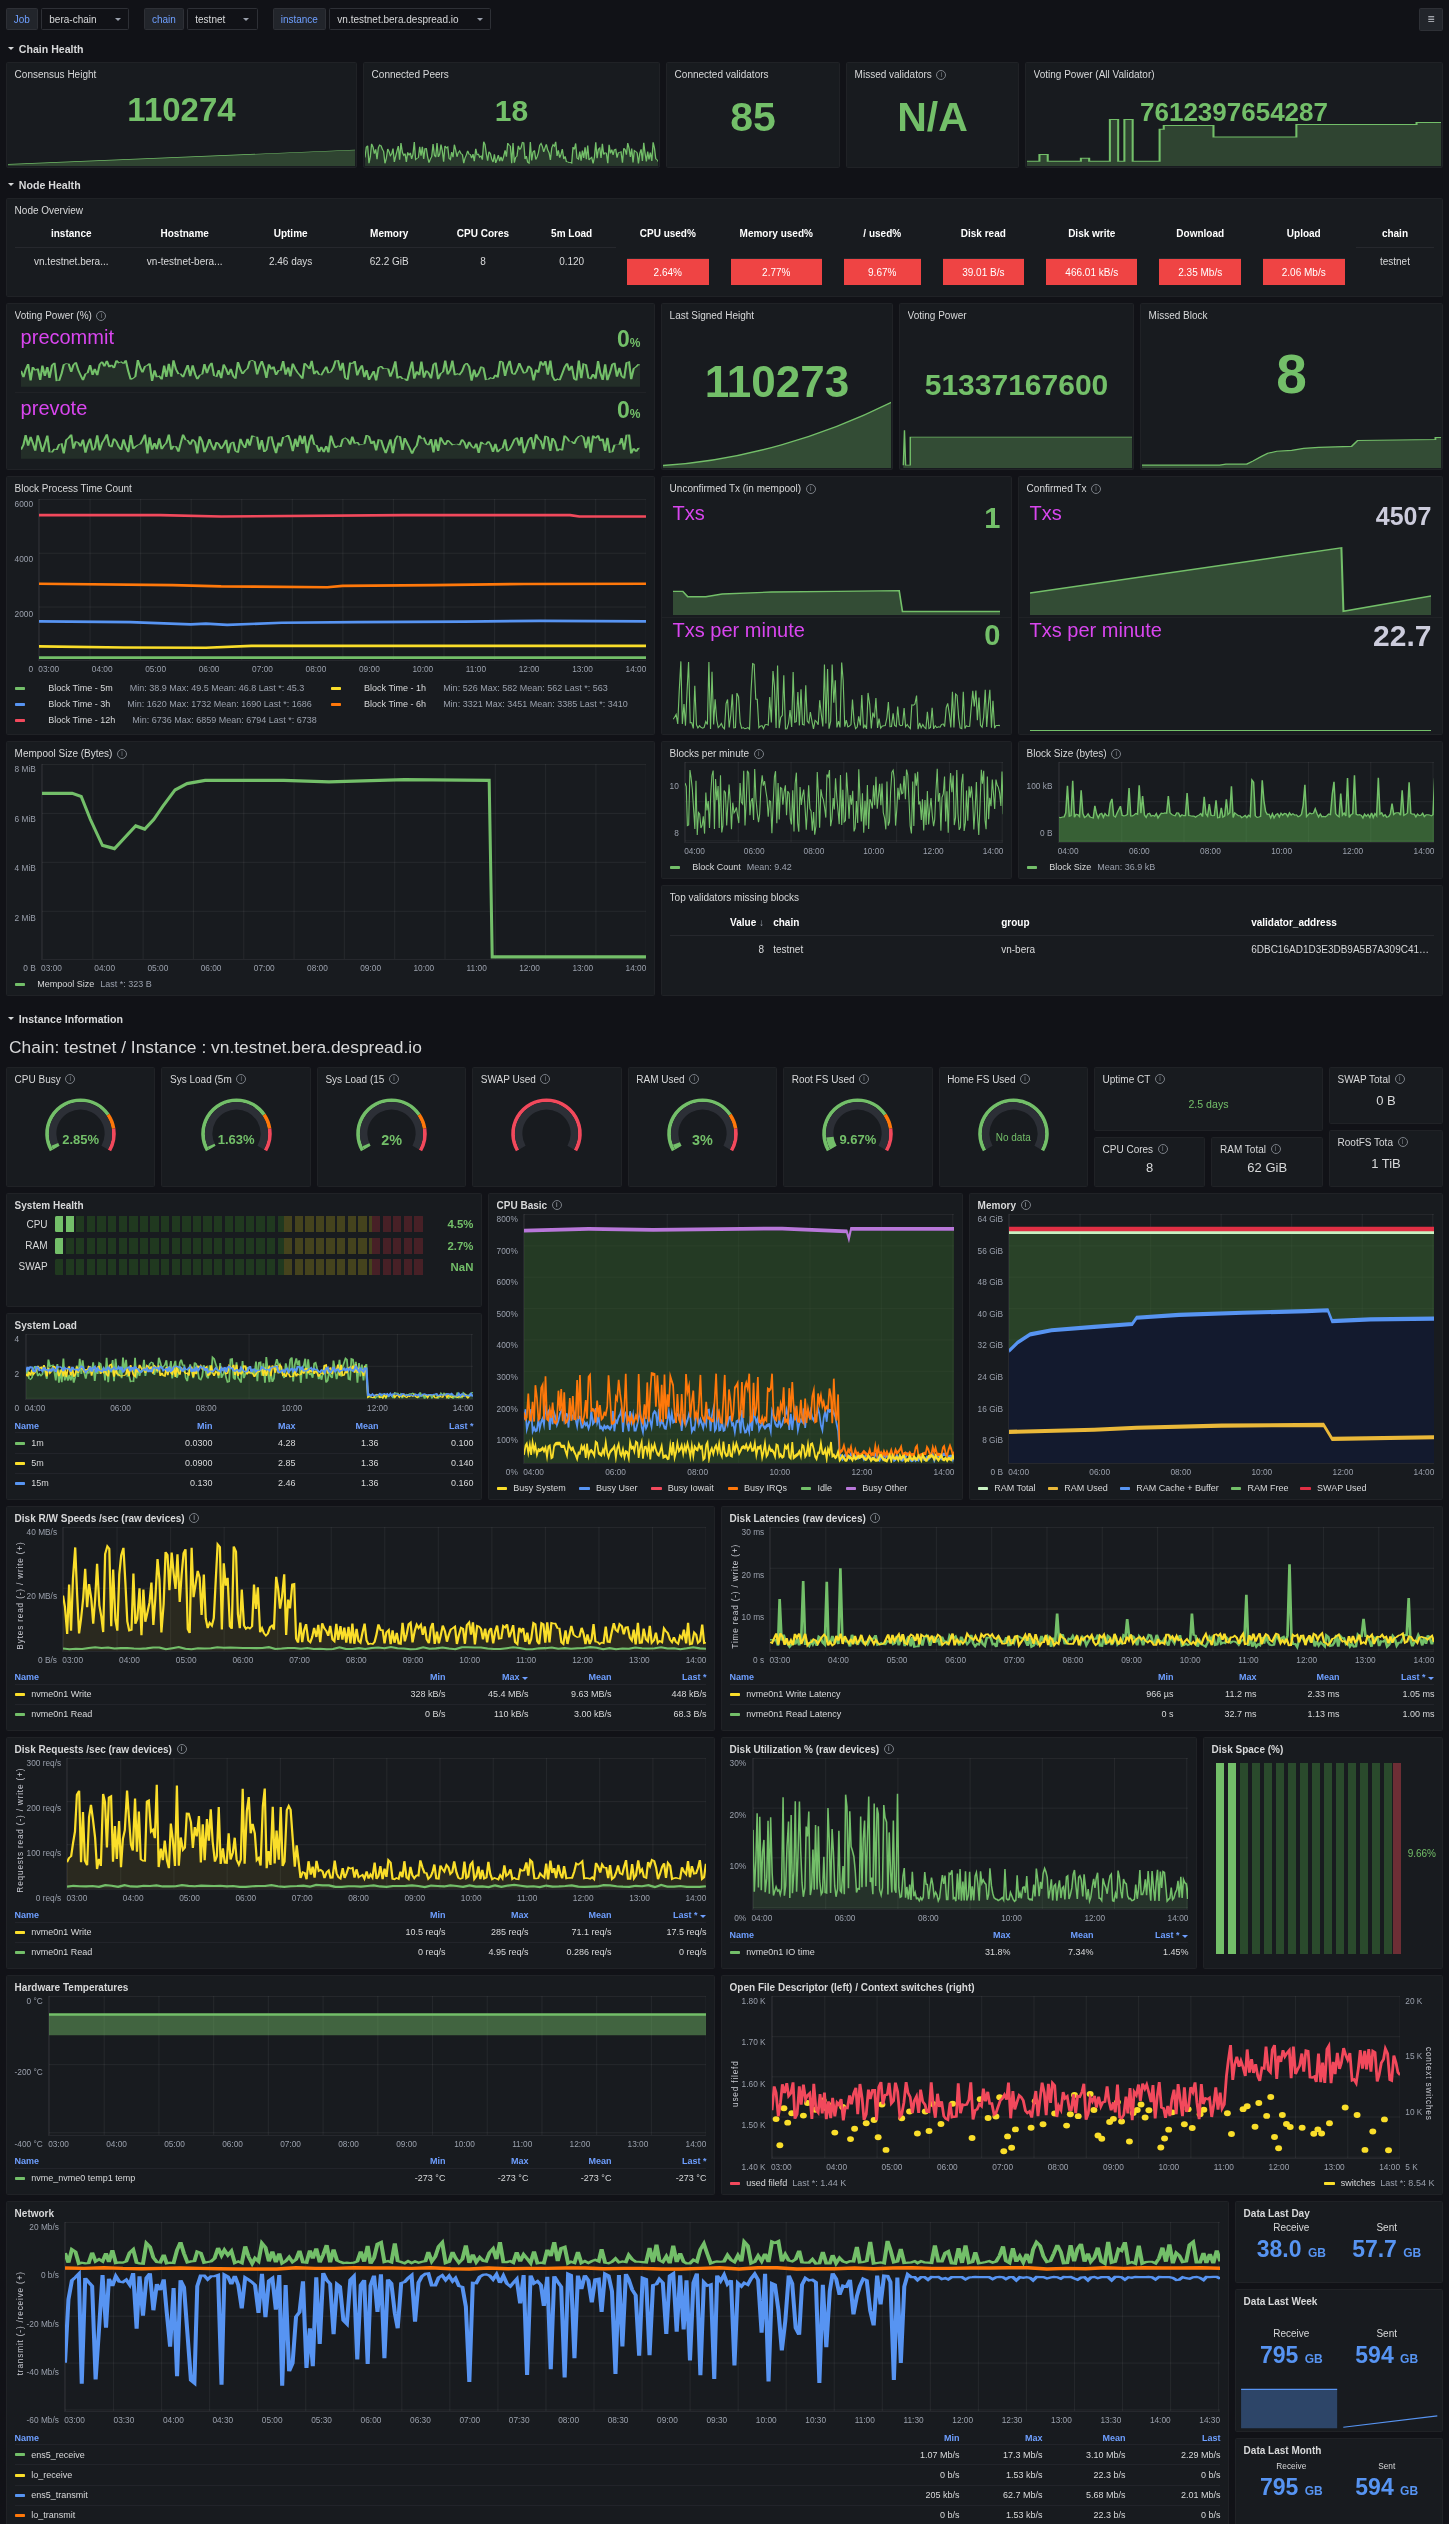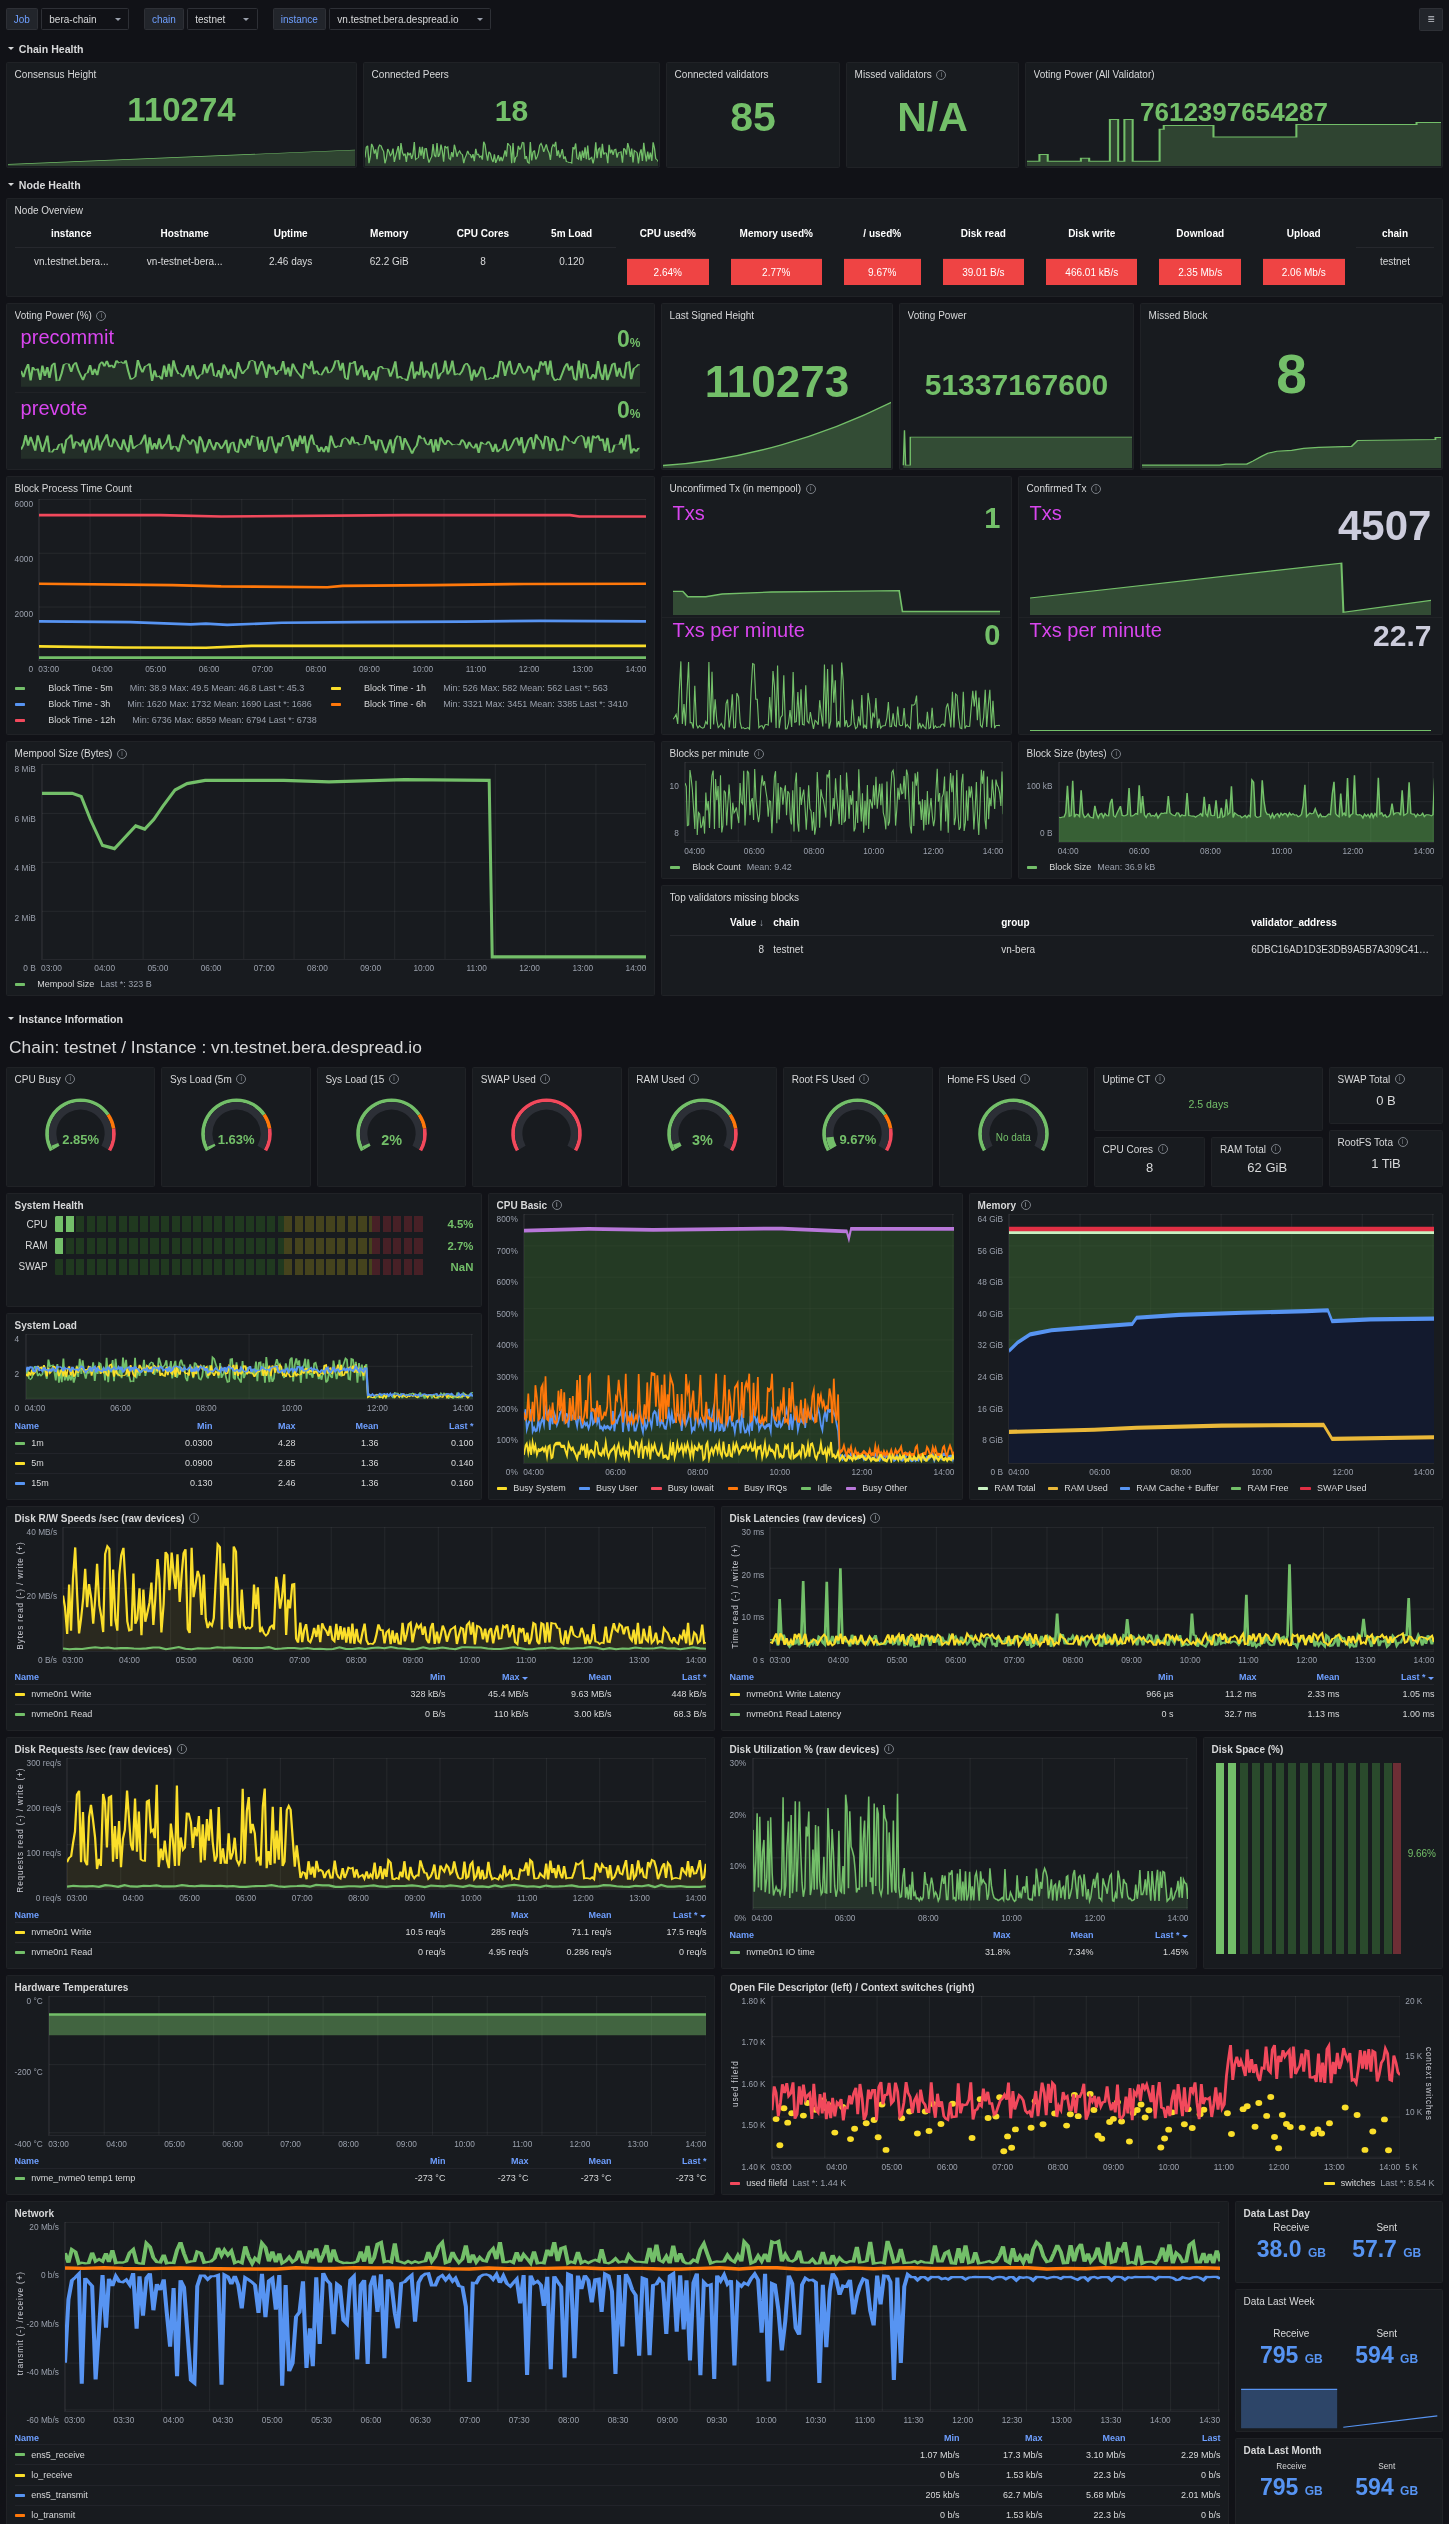--- a/index.html
+++ b/index.html
@@ -374,21 +374,21 @@
       </div>
     </div>
     <div class="panel" style="flex:1;padding:0">
       <div class="ptitle" style="padding:6px 7.6px">
           <span>Confirmed Tx</span>
           <span class="info">i</span>
         </div>
       <div class="halfpane" style="padding:1.5px 10.6px">
         <div style="display:flex;justify-content:space-between">
             <span class="halflabel">Txs</span>
-            <span class="statwhite" style="font-size:42px">4507</span>
+            <span class="statwhite" style="font-size:25px">4507</span>
           </div>
         <div style="flex:1;position:relative">
           <svg style="position:absolute;inset:0;width:100%;height:100%" viewBox="0 0 200 60" preserveAspectRatio="none">
               <path d="M0,44 L155,12 L156,57 L200,46 L200,60 L0,60 Z" fill="rgba(115,191,105,0.3)"></path>
               <path d="M0,44 L155,12 L156,57 L200,46" stroke="#73bf69" stroke-width="1" fill="none"></path>
             </svg>
         </div>
       </div>
       <div class="halfpane" style="border-top:0.8px solid #202226;padding:1.5px 10.6px">
         <div style="display:flex;justify-content:space-between">
@@ -1463,21 +1463,21 @@
               <div class="dl-lab">Receive</div>
               <div class="bigblue"><span>38.0</span> <span class="un">GB</span></div>
             </div>
           <div>
               <div class="dl-lab">Sent</div>
               <div class="bigblue"><span>57.7</span> <span class="un">GB</span></div>
             </div>
         </div>
       </div>
       <div class="panel" style="flex:0 0 143px">
-        <div class="ptitle" style="font-weight:400">
+        <div class="ptitle" style="font-weight:700">
             <span>Data Last Week</span>
           </div>
         <div class="dl-grid" style="margin-top:21px">
           <div>
               <div class="dl-lab">Receive</div>
               <div class="bigblue"><span>795</span> <span class="un">GB</span></div>
             </div>
           <div>
               <div class="dl-lab">Sent</div>
               <div class="bigblue"><span>594</span> <span class="un">GB</span></div>

